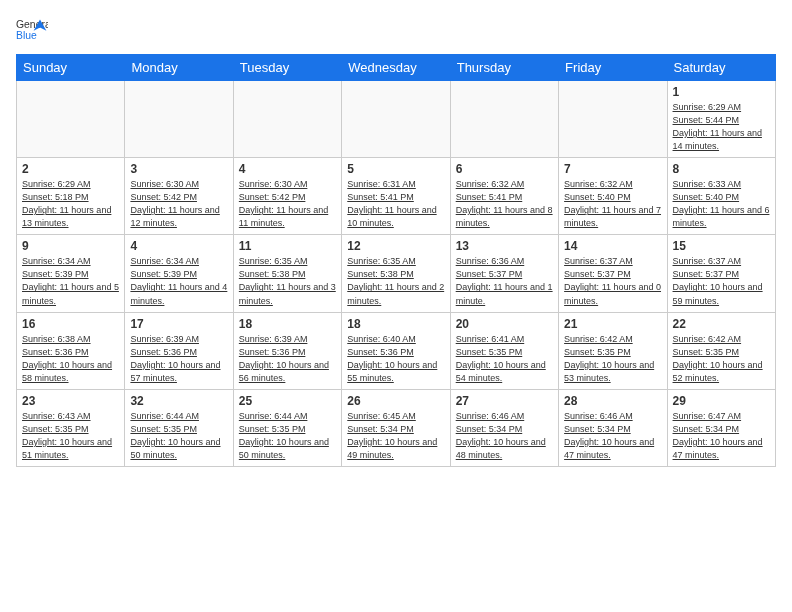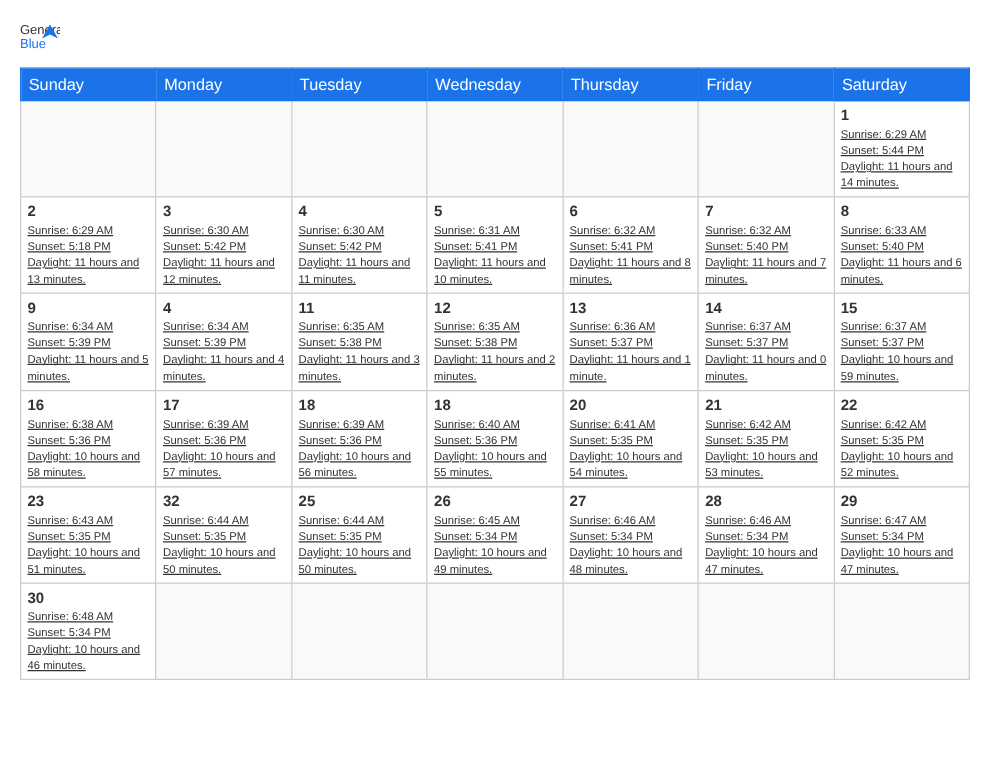--- a/index.html
+++ b/index.html
@@ -328,30 +328,15 @@
 and 47 minutes.</div>
           </td>
           <td>
             <div class="day-number">29</div>
             <div class="day-info">Sunrise: 6:47 AM
 Sunset: 5:34 PM
 Daylight: 10 hours
 and 47 minutes.</div>
           </td>
         </tr>
-        <tr class="last-row">
-          <td>
-            <div class="day-number">30</div>
-            <div class="day-info">Sunrise: 6:48 AM
-Sunset: 5:34 PM
-Daylight: 10 hours
-and 46 minutes.</div>
-          </td>
-          <td class="empty-cell"></td>
-          <td class="empty-cell"></td>
-          <td class="empty-cell"></td>
-          <td class="empty-cell"></td>
-          <td class="empty-cell"></td>
-          <td class="empty-cell"></td>
-        </tr>
       </tbody>
   </table>
 </div>
 
 </body></html>

